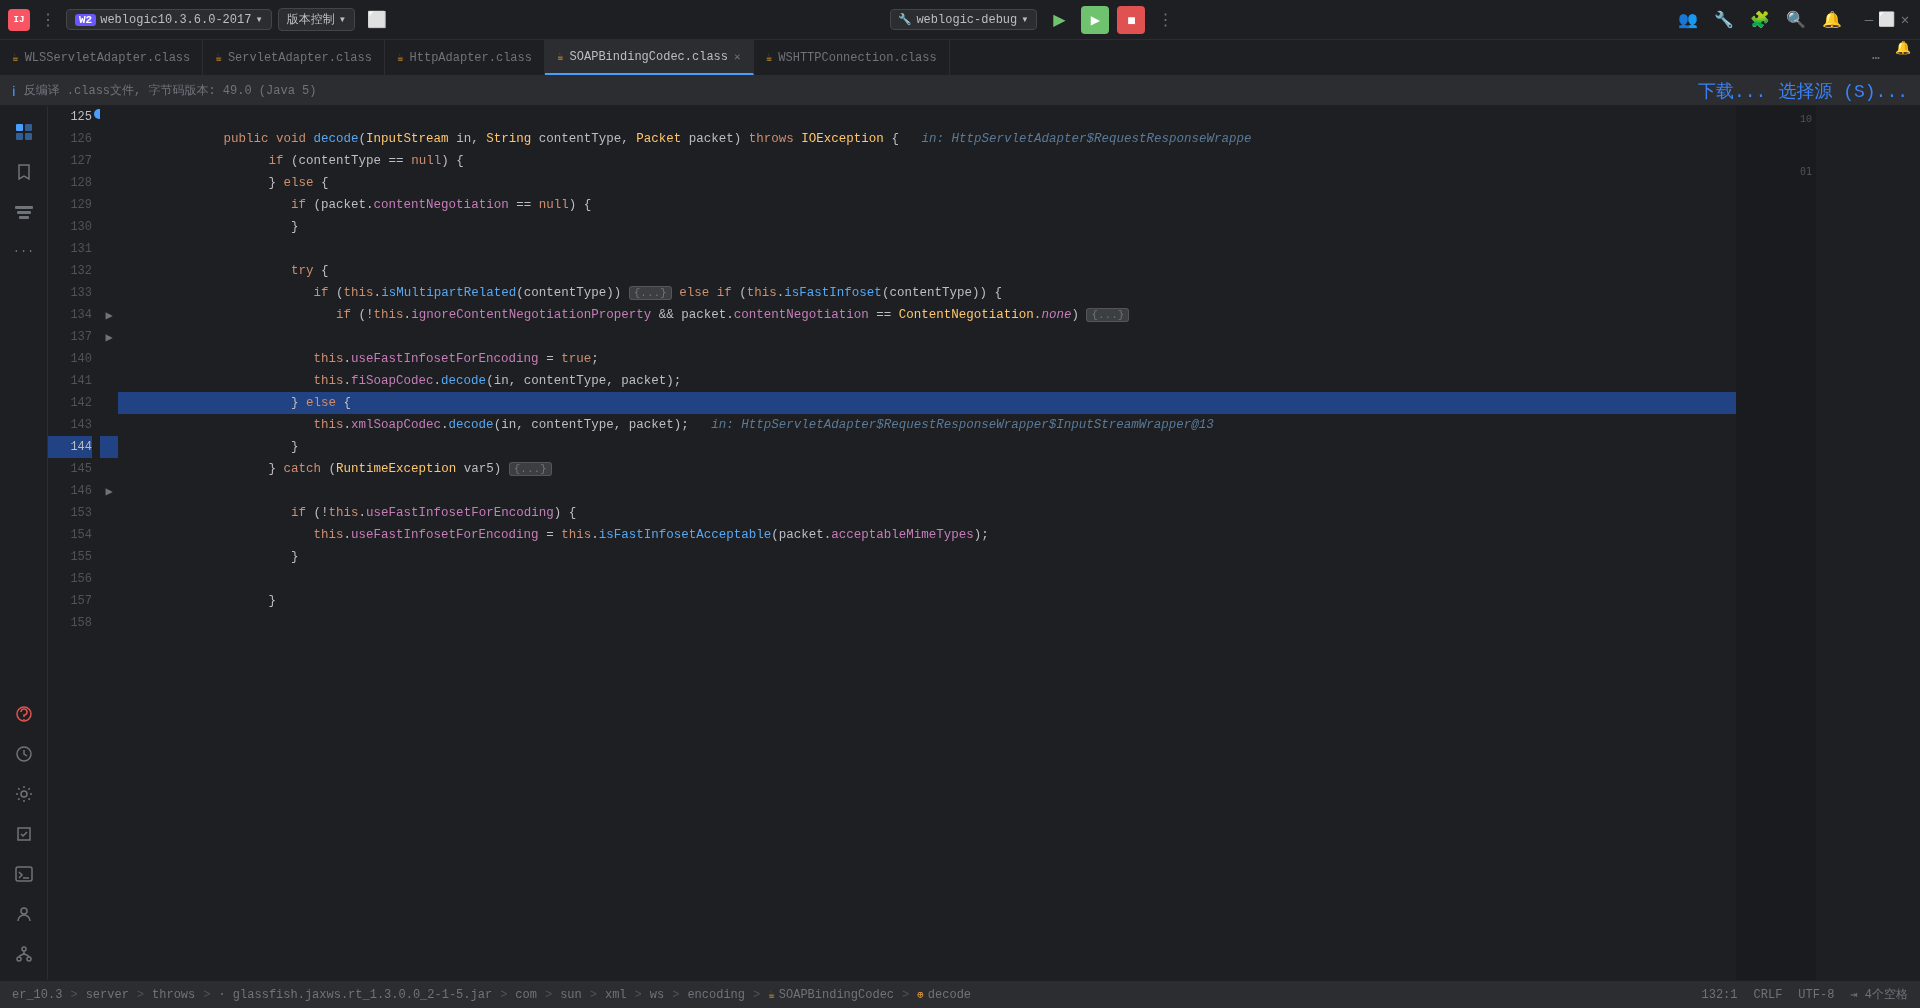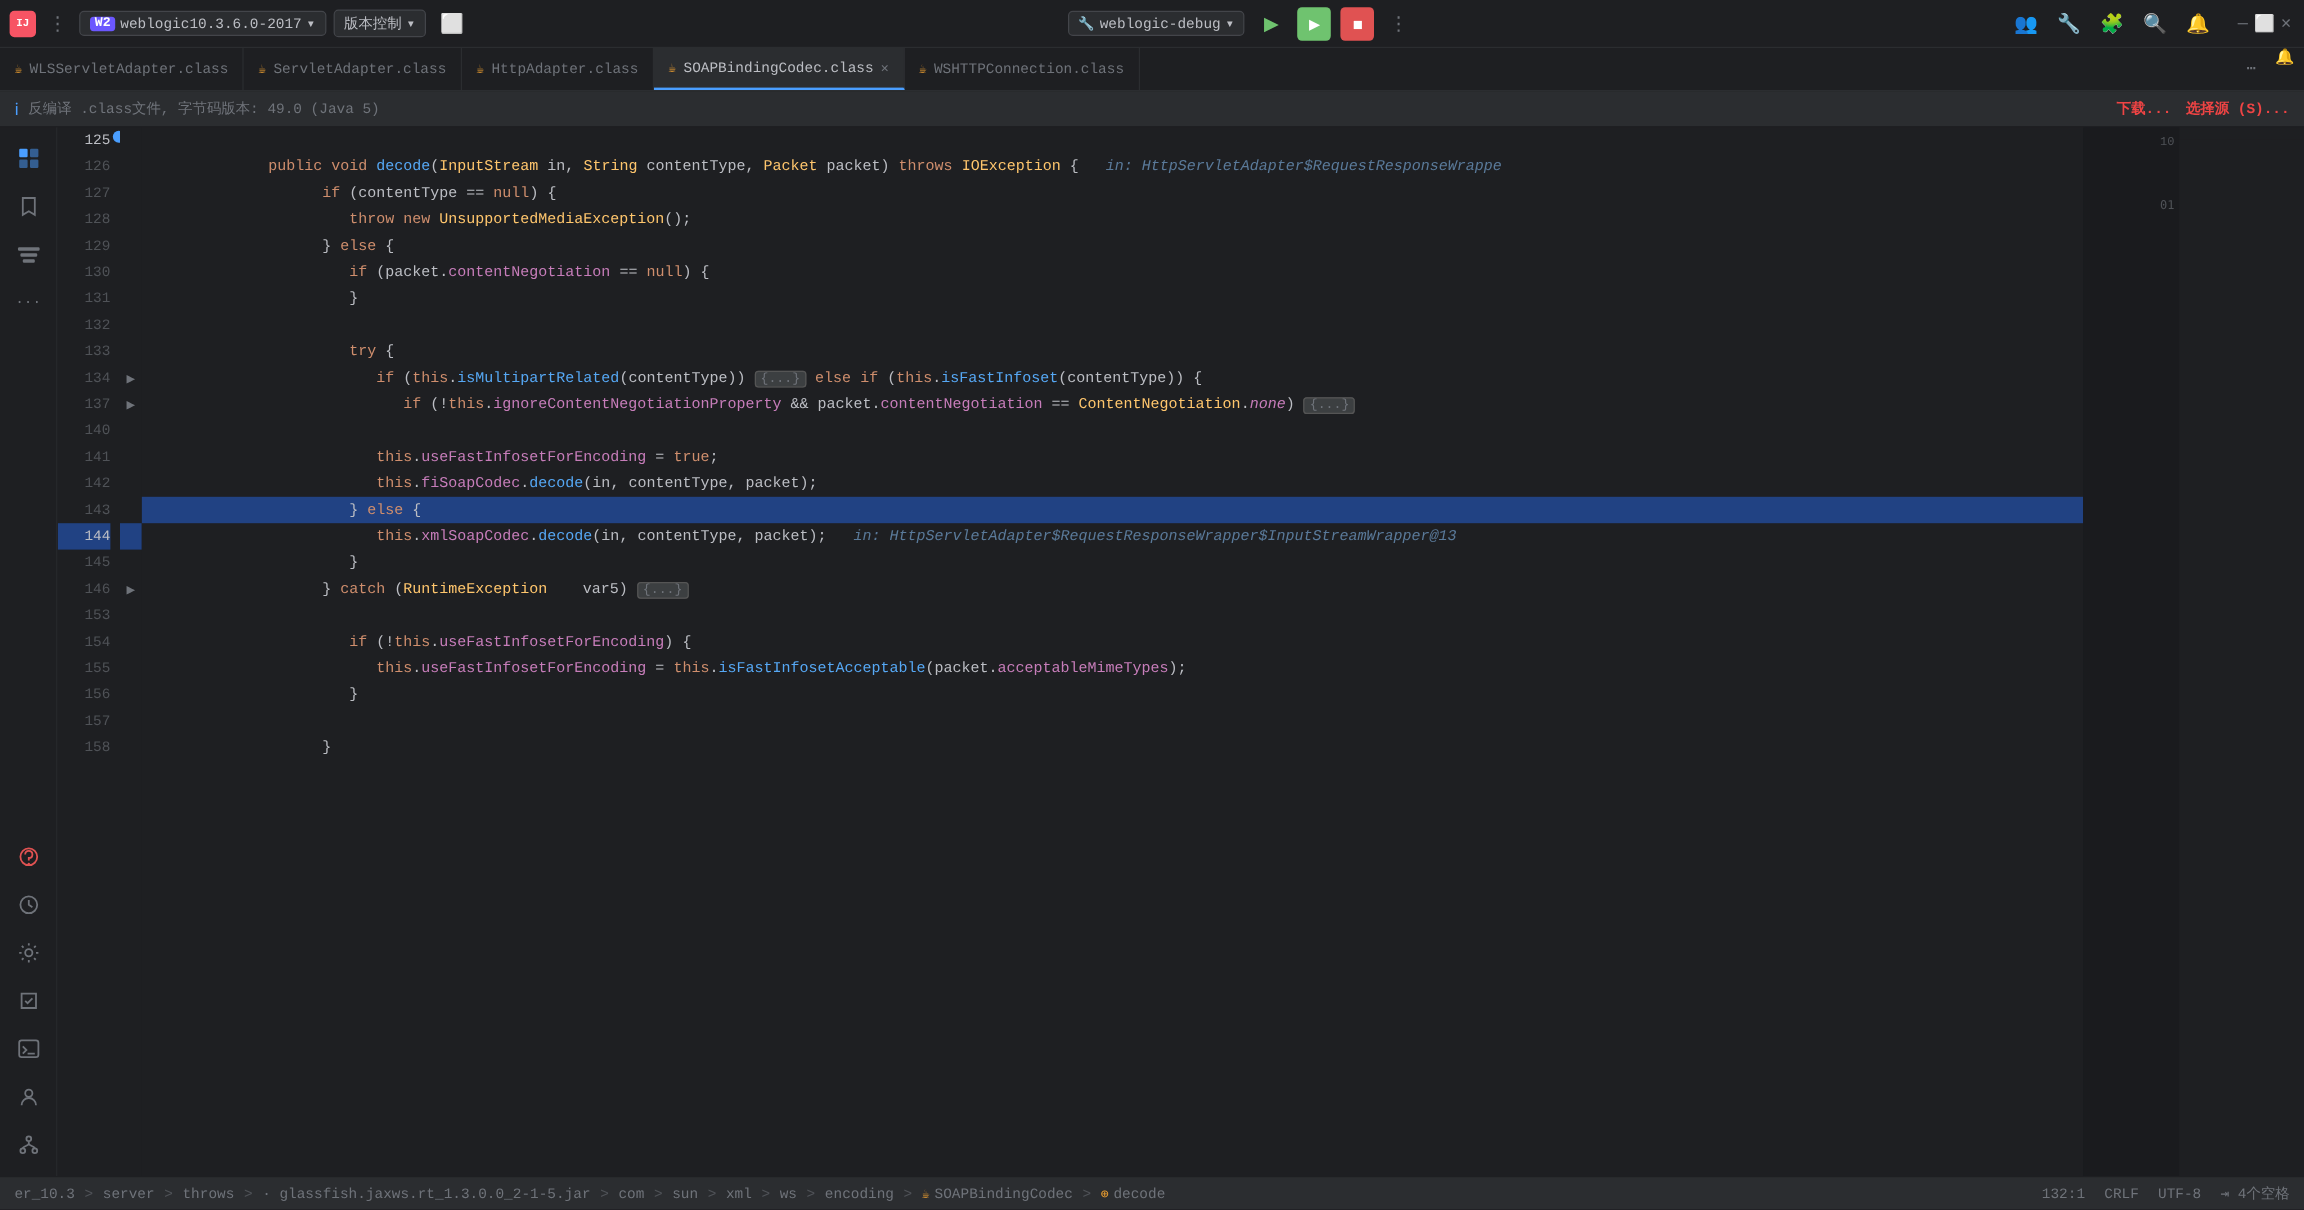--- a/index.html
+++ b/index.html
@@ -240,24 +240,23 @@
     .info-text {
       color: #6f737a;
       font-size: 12px;
     }
     .info-actions {
       margin-left: auto;
       display: flex;
       gap: 12px;
     }
     .info-action-link {
-      color: #ef4444;
-      cursor: pointer;
-      font-size: 12px;
-      font-weight: bold;
+      color: #3b82f6;
+      cursor: pointer;
+      font-size: 18px;
     }
 
     
     .main-layout {
       display: flex;
       flex: 1;
       overflow: hidden;
     }
 
     
@@ -655,23 +654,20 @@
       <div class="code-content">
 
         <div class="code-line">
           <span class="kw">   public</span><span class="kw"> void</span> <span class="method">decode</span><span class="punc">(</span><span class="class-name">InputStream</span> <span style="color:#bcbec4;">in</span><span class="punc">,</span> <span class="class-name">String</span> <span style="color:#bcbec4;">contentType</span><span class="punc">,</span> <span class="class-name">Packet</span> <span style="color:#bcbec4;">packet</span><span class="punc">)</span> <span class="kw">throws</span> <span class="class-name">IOException</span> <span class="punc">{</span><span class="italic-hint">   in: HttpServletAdapter$RequestResponseWrappe</span>
         </div>
 
         <div class="code-line">
           <span style="color:#bcbec4;">         </span><span class="kw">if</span> <span class="punc">(</span><span style="color:#bcbec4;">contentType</span> <span class="punc">==</span> <span class="null-kw">null</span><span class="punc">)</span> <span class="punc">{</span>
         </div>
 
-        <div class="code-line">
-          <span style="color:#bcbec4;">            </span><span class="kw">throw</span> <span class="kw">new</span> <span class="class-name">UnsupportedMediaException</span><span class="punc">();</span>
-        </div>
 
         <div class="code-line">
           <span style="color:#bcbec4;">         </span><span class="punc">}</span> <span class="kw">else</span> <span class="punc">{</span>
         </div>
 
         <div class="code-line">
           <span style="color:#bcbec4;">            </span><span class="kw">if</span> <span class="punc">(</span><span style="color:#bcbec4;">packet</span><span class="punc">.</span><span class="field">contentNegotiation</span> <span class="punc">==</span> <span class="null-kw">null</span><span class="punc">)</span> <span class="punc">{</span>
         </div>
 
 
@@ -709,21 +705,21 @@
 
         <div class="code-line highlighted">
           <span style="color:#bcbec4;">               </span><span class="this-kw">this</span><span class="punc">.</span><span class="field">xmlSoapCodec</span><span class="punc">.</span><span class="method">decode</span><span class="punc">(</span><span style="color:#bcbec4;">in</span><span class="punc">,</span> <span style="color:#bcbec4;">contentType</span><span class="punc">,</span> <span style="color:#bcbec4;">packet</span><span class="punc">);</span><span class="italic-hint">   in: HttpServletAdapter$RequestResponseWrapper$InputStreamWrapper@13</span>
         </div>
 
         <div class="code-line">
           <span style="color:#bcbec4;">            </span><span class="punc">}</span>
         </div>
 
         <div class="code-line">
-          <span style="color:#bcbec4;">         </span><span class="punc">}</span> <span class="kw">catch</span> <span class="punc">(</span><span class="class-name">RuntimeException</span> <span style="color:#bcbec4;margin-left:22px;">var5</span><span class="punc">)</span> <span class="fold-inline">{...}</span>
+          <span style="color:#bcbec4;">         </span><span class="punc">}</span> <span class="kw">catch</span> <span class="punc">(</span><span class="class-name">RuntimeException</span> <span style="color:#bcbec4;">var5</span><span class="punc">)</span> <span class="fold-inline">{...}</span>
         </div>
 
         <div class="code-line"> </div>
 
         <div class="code-line">
           <span style="color:#bcbec4;">            </span><span class="kw">if</span> <span class="punc">(!</span><span class="this-kw">this</span><span class="punc">.</span><span class="field">useFastInfosetForEncoding</span><span class="punc">)</span> <span class="punc">{</span>
         </div>
 
         <div class="code-line">
           <span style="color:#bcbec4;">               </span><span class="this-kw">this</span><span class="punc">.</span><span class="field">useFastInfosetForEncoding</span> <span class="punc">=</span> <span class="this-kw">this</span><span class="punc">.</span><span class="method">isFastInfosetAcceptable</span><span class="punc">(</span><span style="color:#bcbec4;">packet</span><span class="punc">.</span><span class="field">acceptableMimeTypes</span><span class="punc">);</span>

